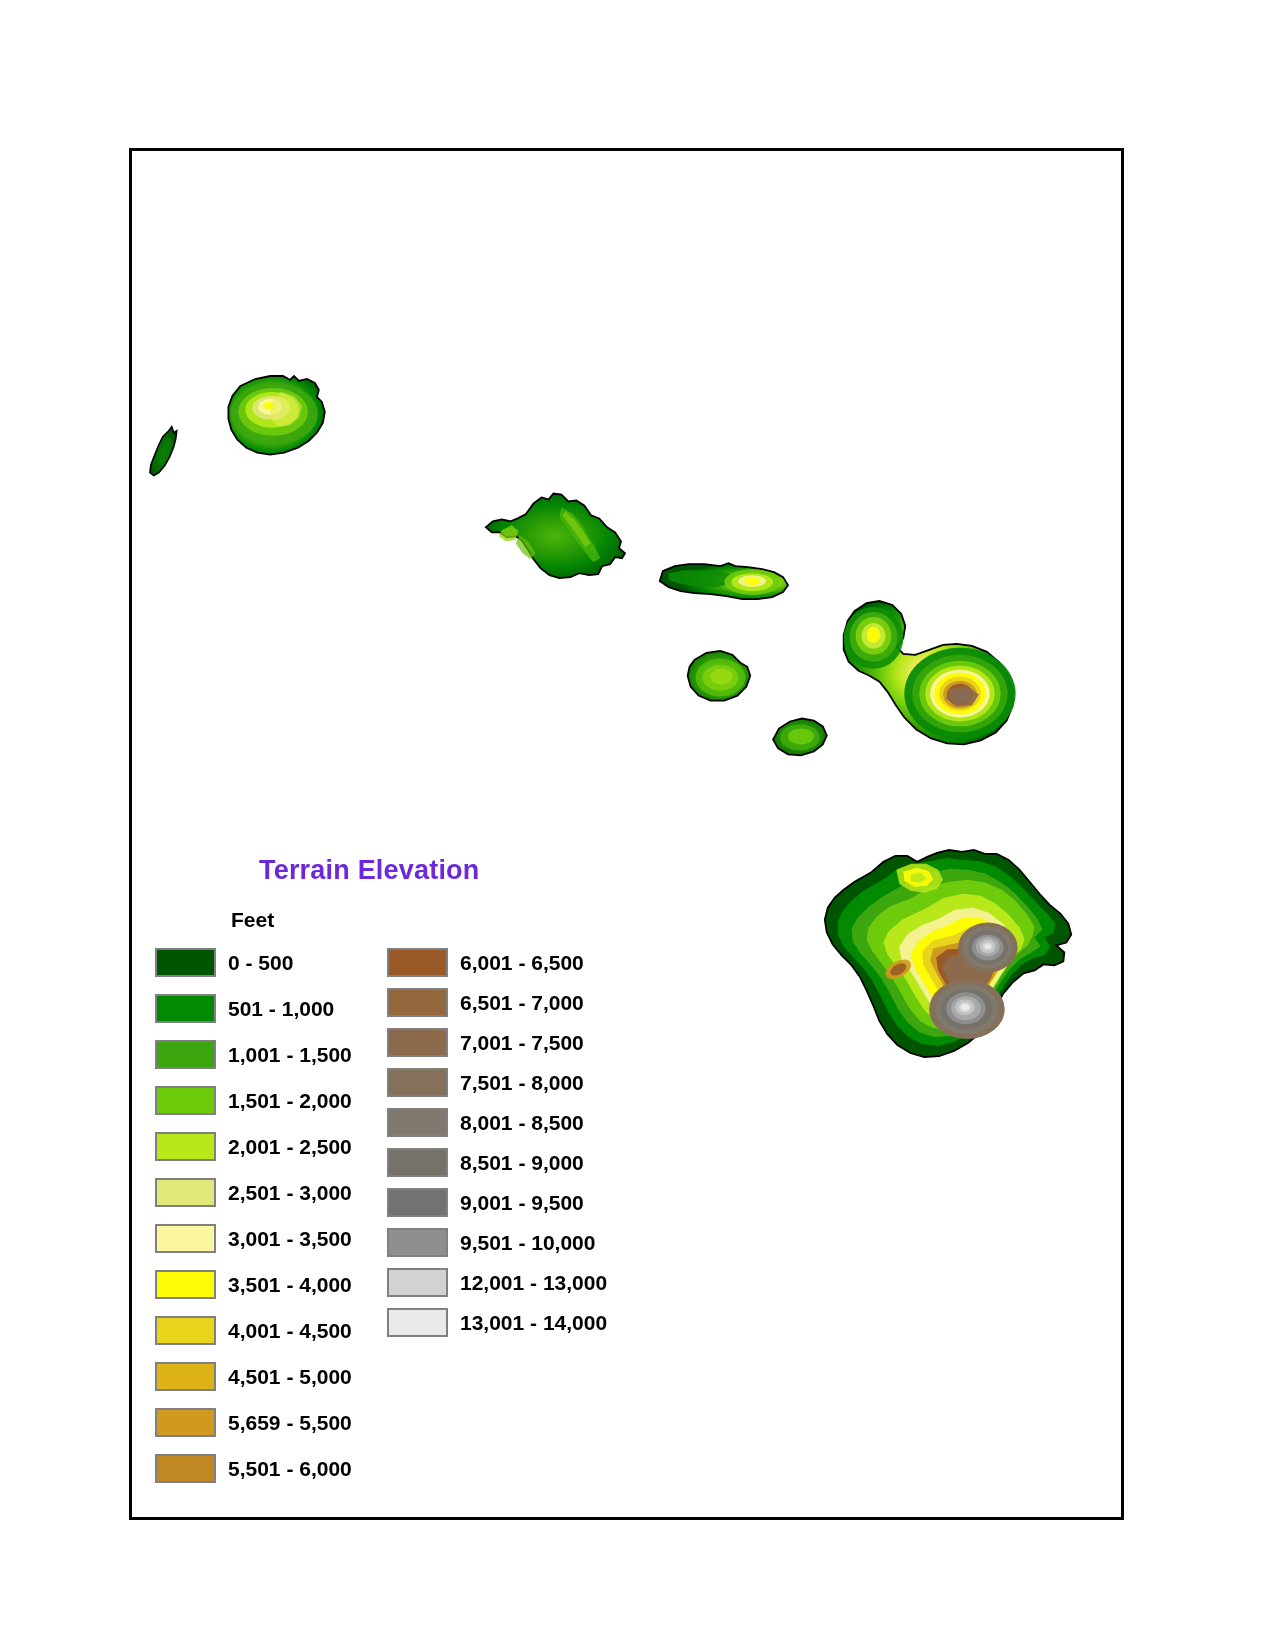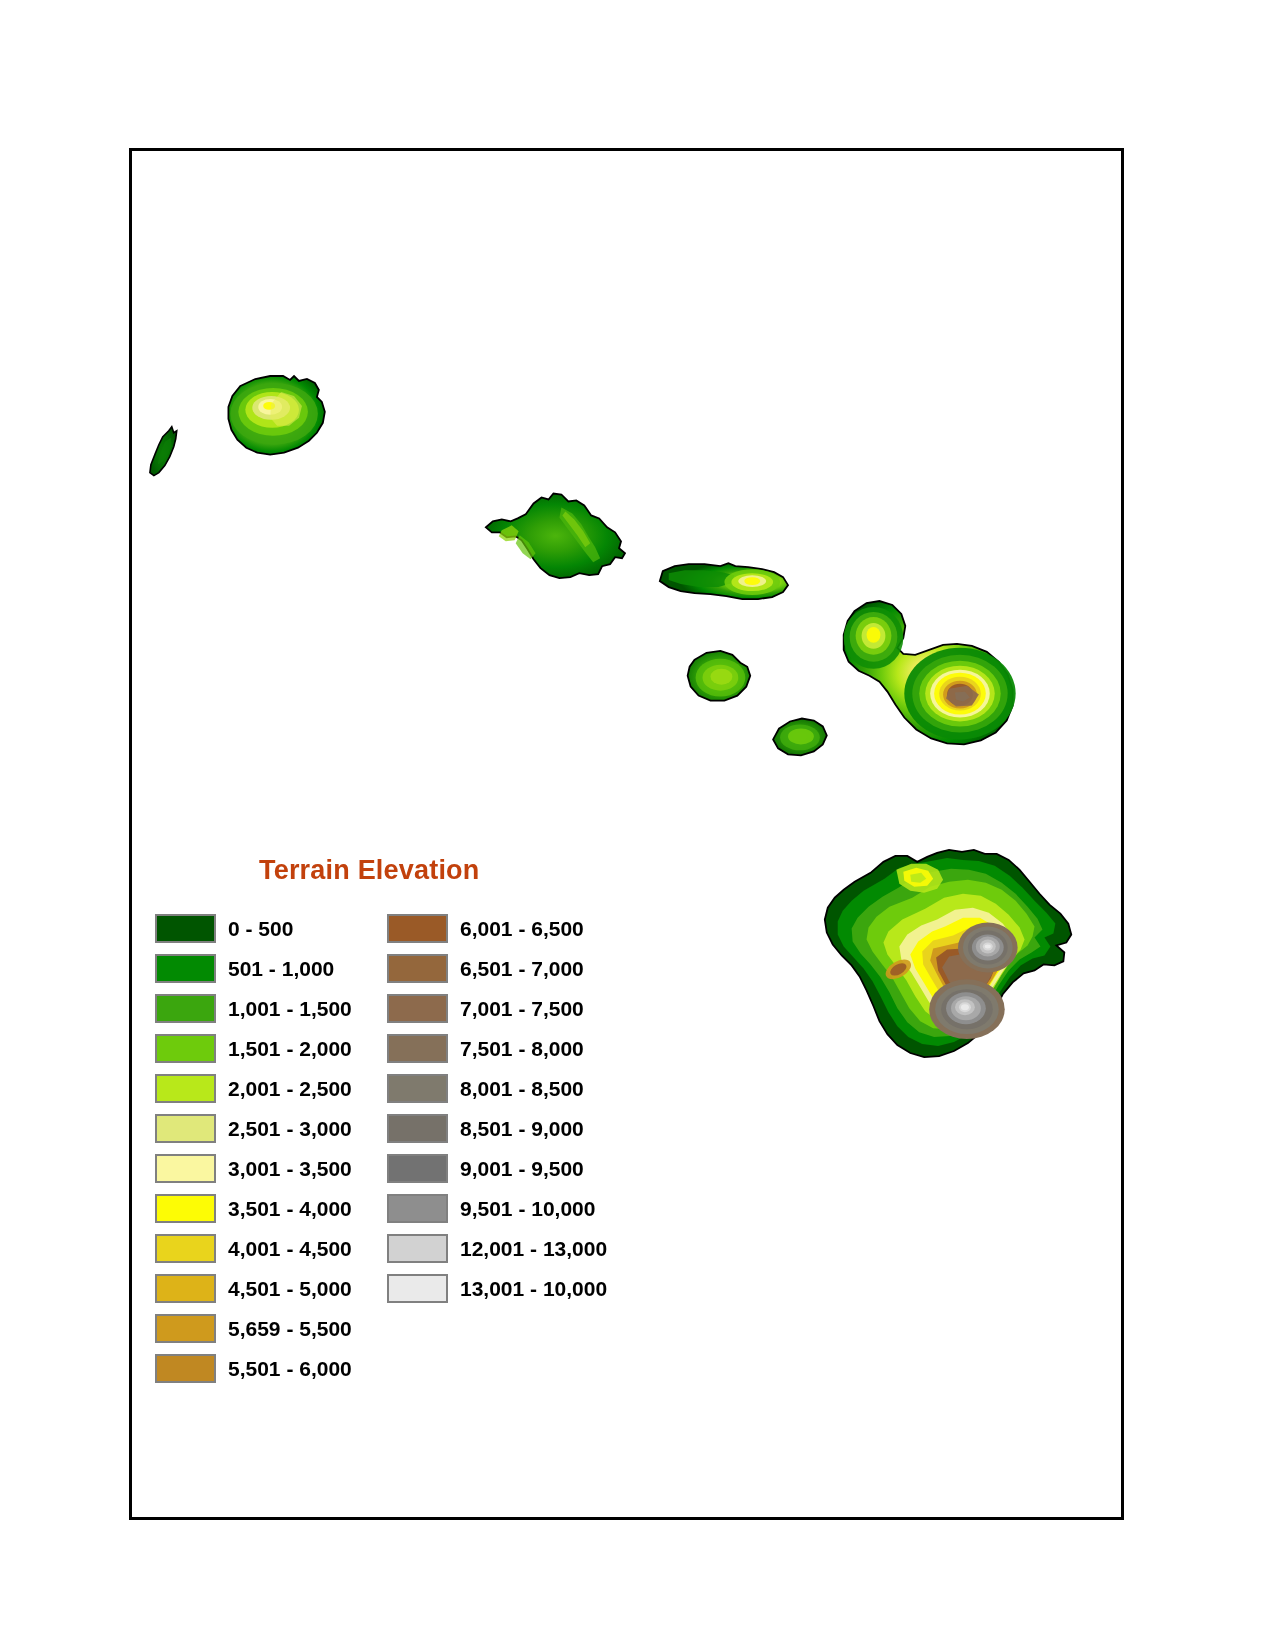--- a/index.html
+++ b/index.html
@@ -48,21 +48,21 @@
   #legend {
     position: absolute;
     left: 155px;
     top: 855px;
     width: 540px;
   }
 
   #legend-title {
     font-size: 27px;
     font-weight: bold;
-    color: #c2410c;
+    color: #6d28d9;
     letter-spacing: 0.2px;
     margin: 0 0 22px 104px;
     white-space: nowrap;
   }
 
   #legend-units {
     font-size: 21px;
     font-weight: bold;
     color: #000000;
     margin: 0 0 10px 76px;
@@ -73,21 +73,21 @@
     display: flex;
     flex-direction: row;
     align-items: flex-start;
   }
 
   .legend-col {
     display: flex;
     flex-direction: column;
   }
 
-  .legend-col.col-left { width: 232px; }
+  .legend-col.col-left { width: 232px; gap: 6px; }
   .legend-col.col-right { width: 300px; }
 
   .legend-row {
     display: flex;
     flex-direction: row;
     align-items: center;
     height: 40px;
   }
 
   .legend-swatch {
@@ -387,20 +387,21 @@
         <ellipse cx="771" cy="822" rx="9" ry="5" fill="#9a5a27" opacity="0.9" transform="rotate(-30 771 822)"></ellipse>
       </g>
 
     </svg>
   </div>
 
   <div id="legend">
 
     <div id="legend-title">Terrain Elevation</div>
 
+    <div id="legend-units">Feet</div>
 
     <div id="legend-columns">
 
       <div class="legend-col col-left">
 
         <div class="legend-row">
           <div class="legend-swatch" style="background:#005500"></div>
           <div class="legend-label">0 - 500</div>
         </div>
 
@@ -505,21 +506,21 @@
 
 
 
         <div class="legend-row">
           <div class="legend-swatch" style="background:#d2d2d2"></div>
           <div class="legend-label">12,001 - 13,000</div>
         </div>
 
         <div class="legend-row">
           <div class="legend-swatch" style="background:#eaeaea"></div>
-          <div class="legend-label">13,001 - 10,000</div>
+          <div class="legend-label">13,001 - 14,000</div>
         </div>
 
       </div>
 
     </div>
   </div>
 
 </div>
 
 </body></html>

